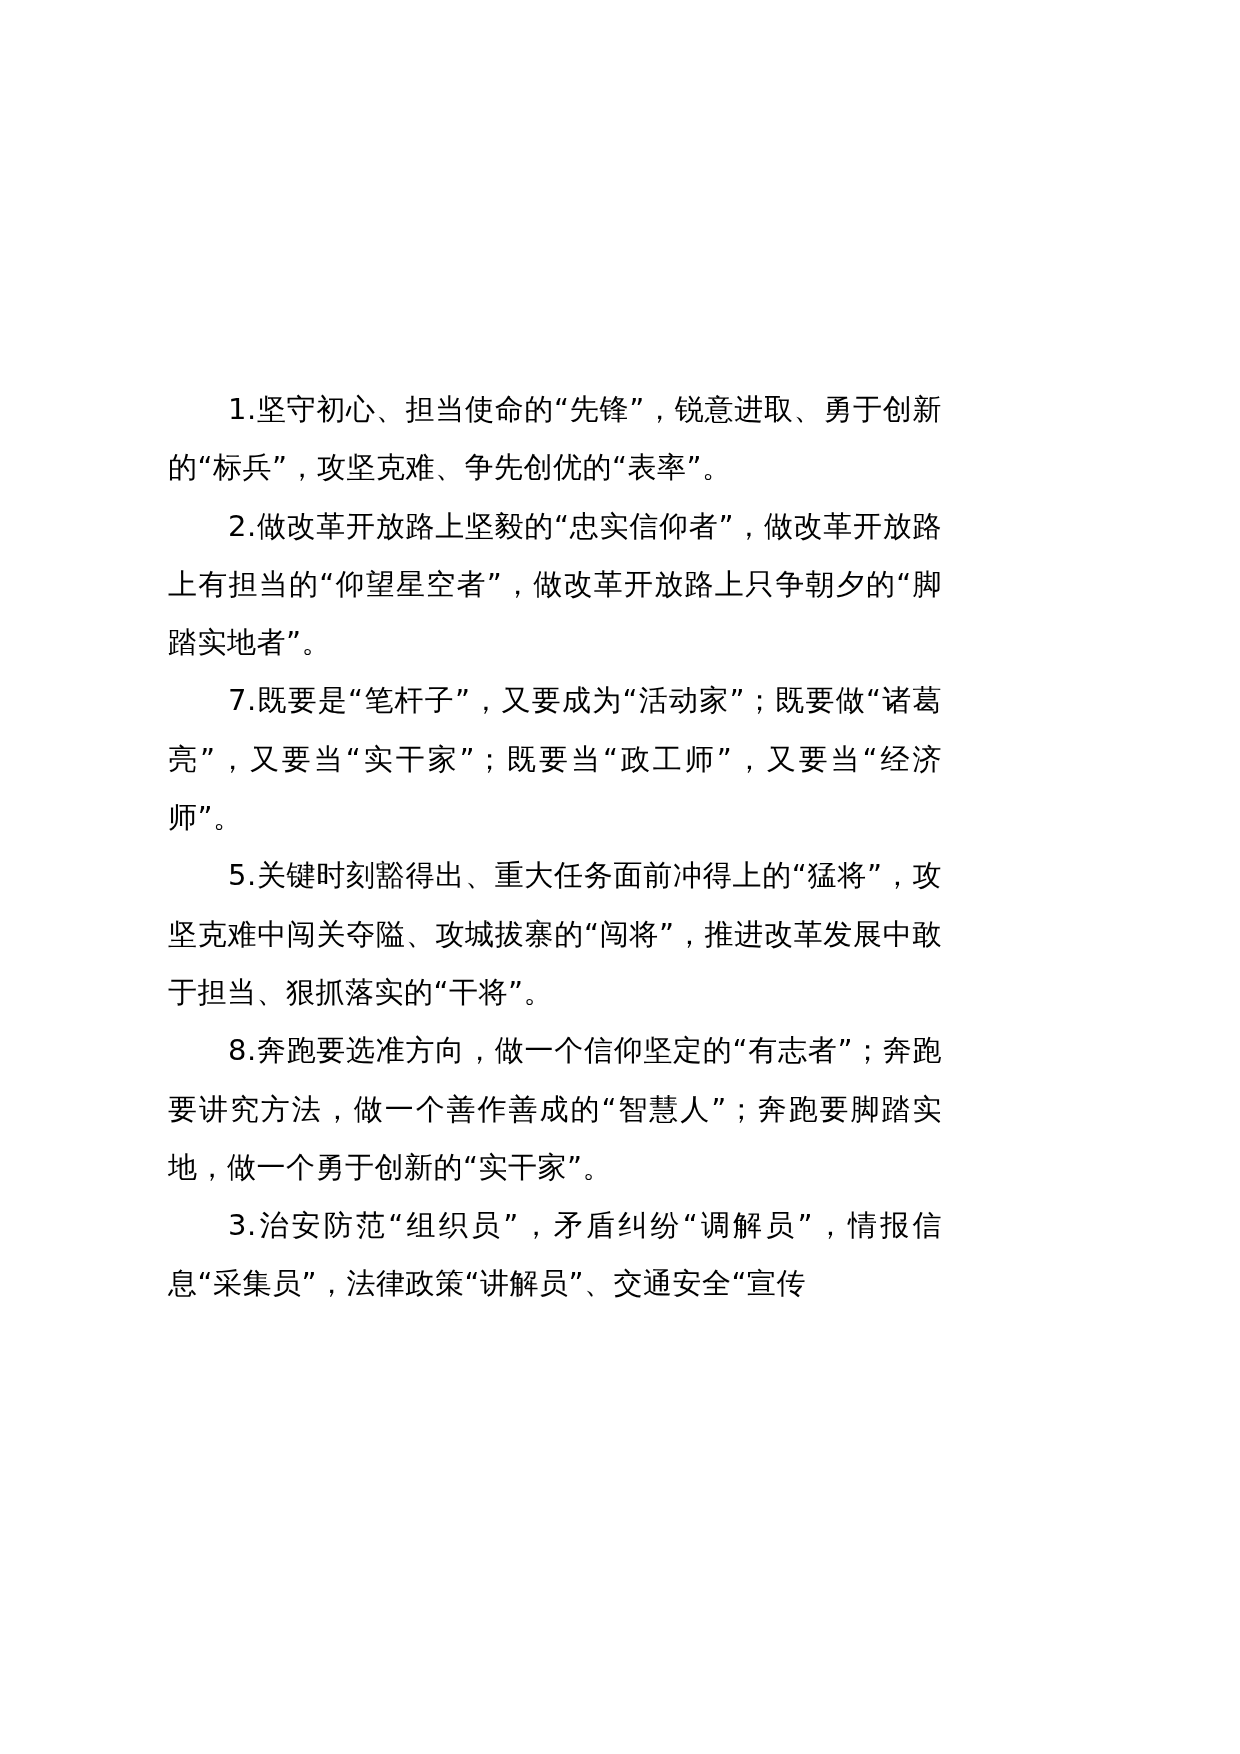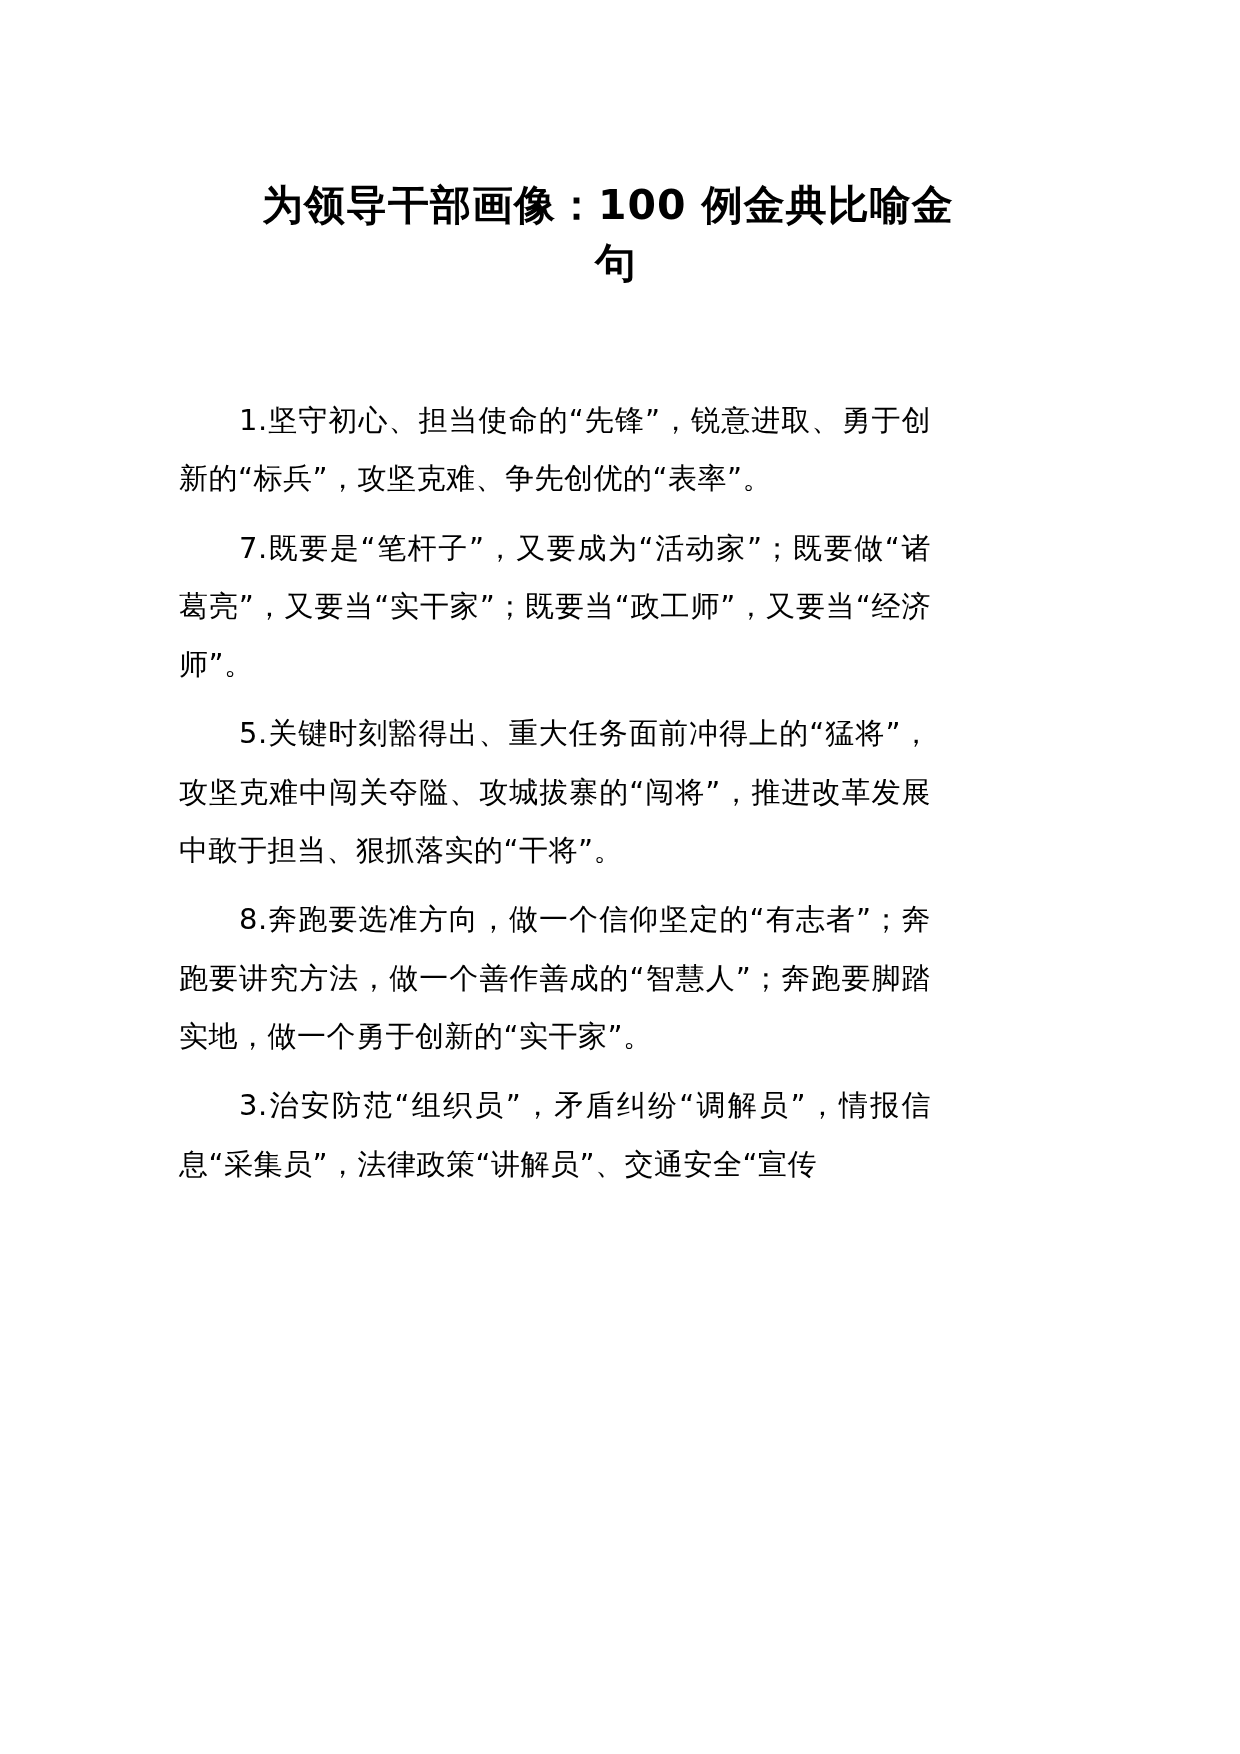--- a/index.html
+++ b/index.html
@@ -47,39 +47,36 @@
       text-align: left;
       padding-left: 355px;
     }
     .body {
       position: absolute;
       left: 168px;
       top: 380px;
       width: 774px;
     }
     .para {
-      margin: 11px;
+      margin: 0;
       font-size: 29px;
       line-height: 58.3px;
       text-indent: 60px;
       text-align: justify;
       text-align-last: left;
       letter-spacing: 0.5px;
       word-break: break-all;
     }
   </style>
 </head>
 <body>
 
 <div class="page">
-  <h1 class="title">
-    <span class="line1">为领导干部画像：100 例金典比喻金</span>
-    <span class="line2">句</span>
-  </h1>
 
   <div class="body">
     <p class="para">1.坚守初心、担当使命的“先锋”，锐意进取、勇于创新的“标兵”，攻坚克难、争先创优的“表率”。</p>
+    <p class="para">2.做改革开放路上坚毅的“忠实信仰者”，做改革开放路上有担当的“仰望星空者”，做改革开放路上只争朝夕的“脚踏实地者”。</p>
     <p class="para">7.既要是“笔杆子”，又要成为“活动家”；既要做“诸葛亮”，又要当“实干家”；既要当“政工师”，又要当“经济师”。</p>
     <p class="para">5.关键时刻豁得出、重大任务面前冲得上的“猛将”，攻坚克难中闯关夺隘、攻城拔寨的“闯将”，推进改革发展中敢于担当、狠抓落实的“干将”。</p>
     <p class="para">8.奔跑要选准方向，做一个信仰坚定的“有志者”；奔跑要讲究方法，做一个善作善成的“智慧人”；奔跑要脚踏实地，做一个勇于创新的“实干家”。</p>
     <p class="para">3.治安防范“组织员”，矛盾纠纷“调解员”，情报信息“采集员”，法律政策“讲解员”、交通安全“宣传</p>
   </div>
 </div>
 
 </body></html>

